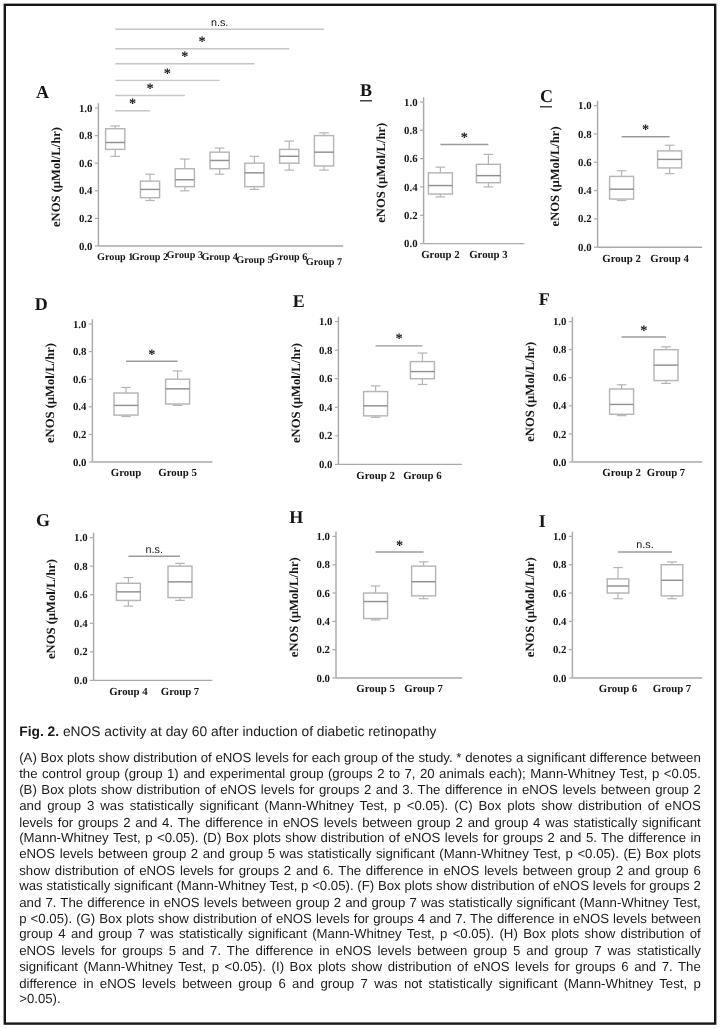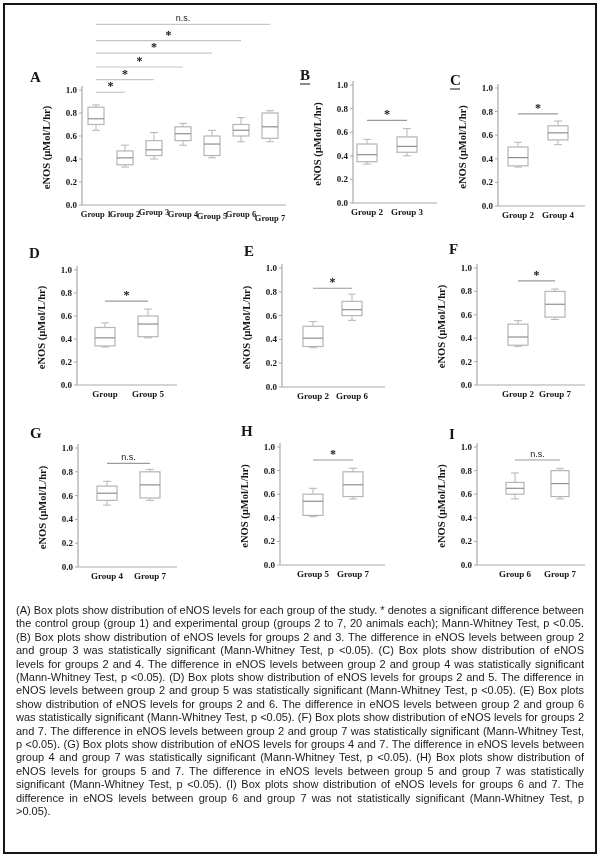--- a/index.html
+++ b/index.html
@@ -463,15 +463,16 @@
           </g>
         </g>
         <g>
           <text x="515" y="577" text-anchor="middle" font-size="9px" font-weight="bold" fill="#161616" font-family="&quot;Liberation Serif&quot;, serif">Group 6</text>
           <text x="560" y="577" text-anchor="middle" font-size="9px" font-weight="bold" fill="#161616" font-family="&quot;Liberation Serif&quot;, serif">Group 7</text>
         </g>
       </g>
     </svg>
 
   <div class="caption">
+    <div class="cap-title"><b>Fig. 2.</b><span> eNOS activity at day 60 after induction of diabetic retinopathy</span></div>
     <div class="cap-body">(A) Box plots show distribution of eNOS levels for each group of the study. * denotes a significant difference between the control group (group 1) and experimental group (groups 2 to 7, 20 animals each); Mann-Whitney Test, p &lt;0.05. (B) Box plots show distribution of eNOS levels for groups 2 and 3. The difference in eNOS levels between group 2 and group 3 was statistically significant (Mann-Whitney Test, p &lt;0.05). (C) Box plots show distribution of eNOS levels for groups 2 and 4. The difference in eNOS levels between group 2 and group 4 was statistically significant (Mann-Whitney Test, p &lt;0.05). (D) Box plots show distribution of eNOS levels for groups 2 and 5. The difference in eNOS levels between group 2 and group 5 was statistically significant (Mann-Whitney Test, p &lt;0.05).  (E) Box plots show distribution of eNOS levels for groups 2 and 6. The difference in eNOS levels between group 2 and group 6 was statistically significant (Mann-Whitney Test, p &lt;0.05). (F) Box plots show distribution of eNOS levels for groups 2 and 7. The difference in eNOS levels between group 2 and group 7 was statistically significant (Mann-Whitney Test, p &lt;0.05). (G) Box plots show distribution of eNOS levels for groups 4 and 7. The difference in eNOS levels between group 4 and group 7 was statistically significant (Mann-Whitney Test, p &lt;0.05). (H) Box plots show distribution of eNOS levels for groups 5 and 7. The difference in eNOS levels between group 5 and group 7 was statistically significant (Mann-Whitney Test, p &lt;0.05). (I) Box plots show distribution of eNOS levels for groups 6 and 7. The difference in eNOS levels between group 6 and group 7 was not statistically significant (Mann-Whitney Test, p &gt;0.05).</div>
   </div>
 </div>
 
 </body></html>

